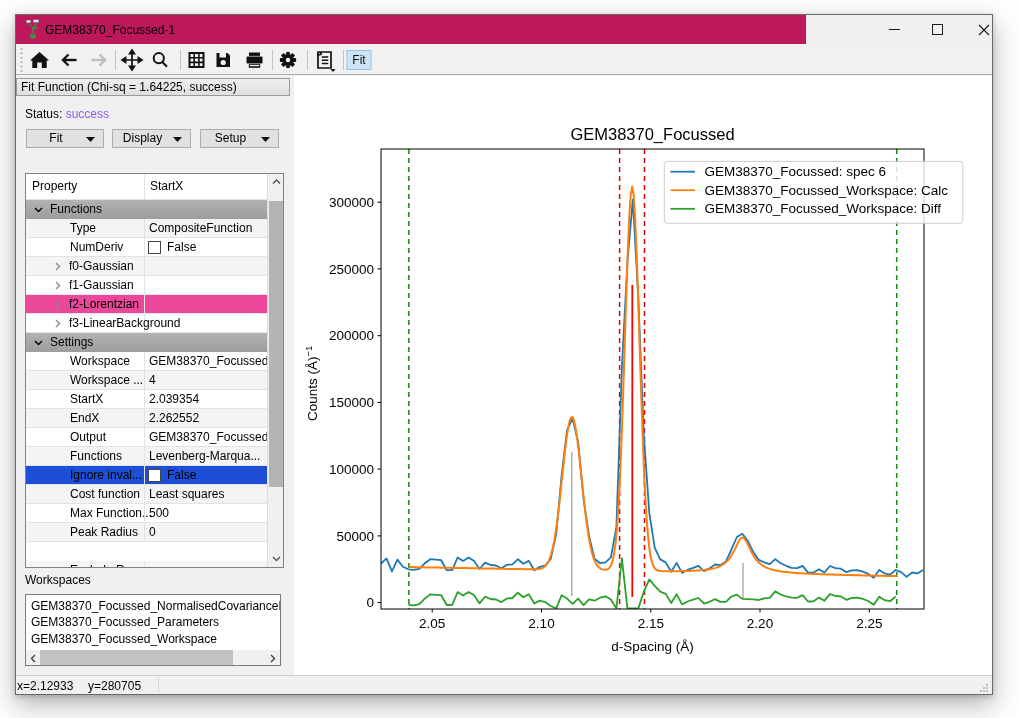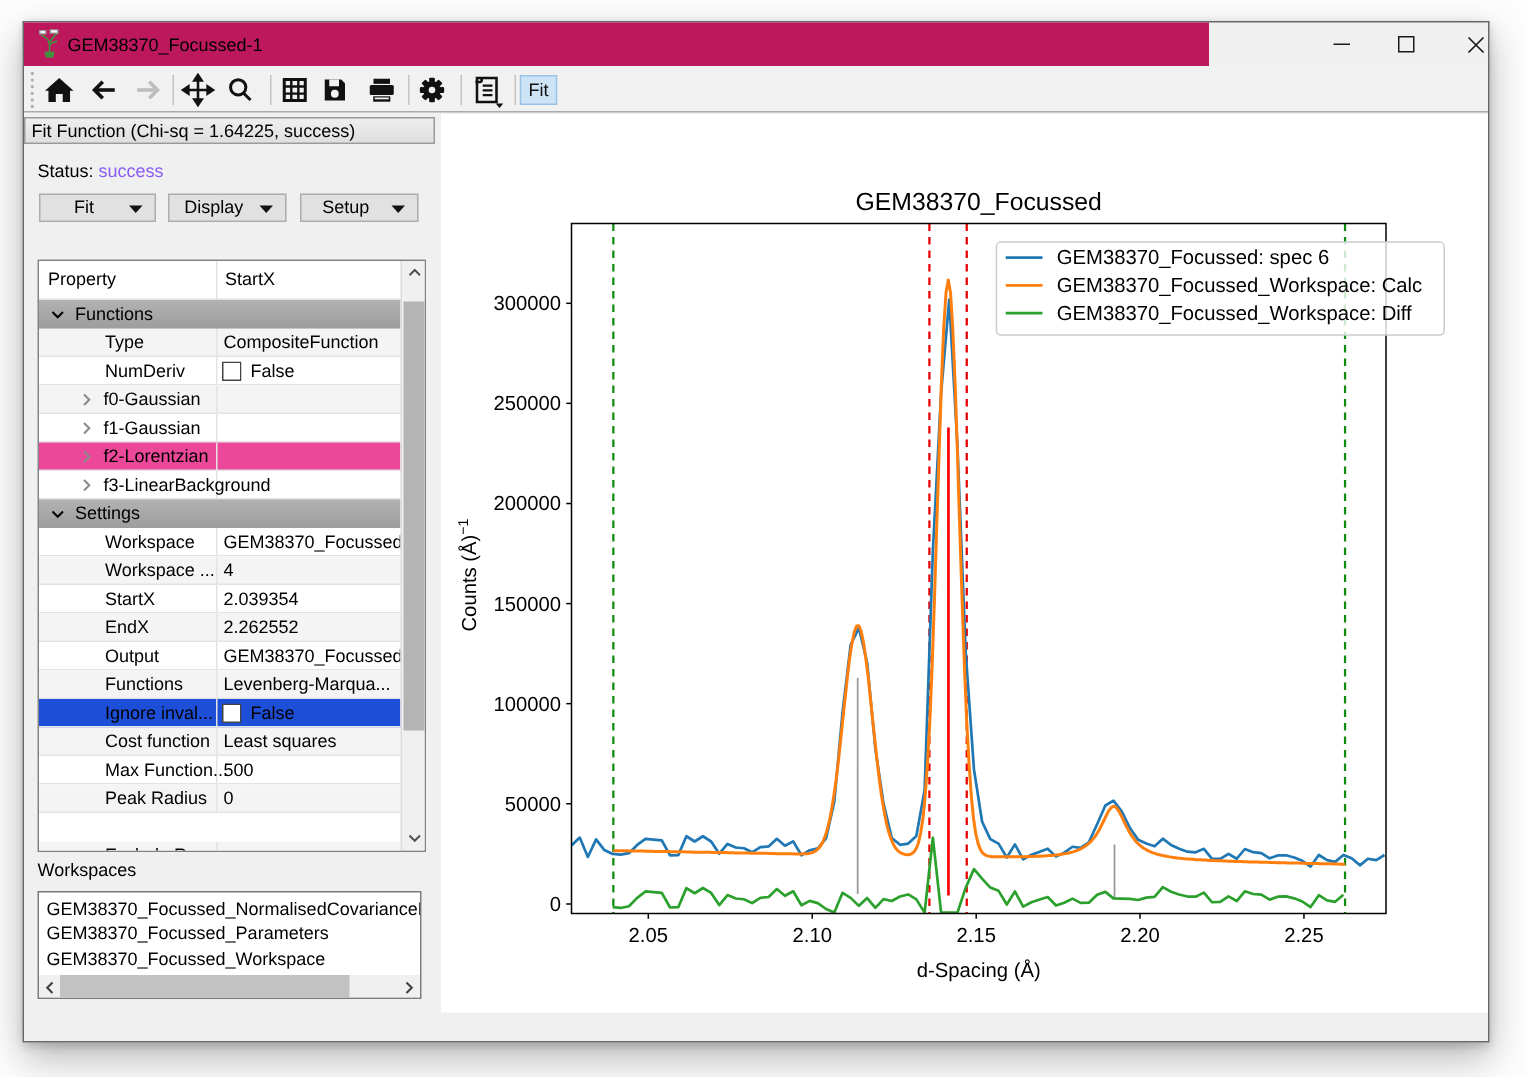--- a/index.html
+++ b/index.html
@@ -333,12 +333,27 @@
      <div class="abs" style="left:14px;top:0;width:193px;height:15px;background:#c2c2c2"></div>
      <svg class="abs" style="left:4px;top:3.5px" width="6" height="9">
           <path d="M5 1 L1.5 4.5 L5 8" stroke="#404040" stroke-width="1.4" fill="none"></path>
         </svg>
      <svg class="abs" style="left:244px;top:3.5px" width="6" height="9">
           <path d="M1 1 L4.5 4.5 L1 8" stroke="#404040" stroke-width="1.4" fill="none"></path>
         </svg>
    </div>
  </div>
 
+ <div class="abs" style="left:0;top:660px;width:976px;height:19px;background:#f0f0f0;border-top:1px solid #cfcfcf;box-sizing:border-box">
+   <div class="abs" style="left:1px;top:3px;font-size:12px;color:#000">x=2.12933</div>
+   <div class="abs" style="left:72px;top:3px;font-size:12px;color:#000">y=280705</div>
+   <div class="abs" style="left:142px;top:2px;width:1px;height:14px;background:#d8d8d8"></div>
+   <svg class="abs" style="left:964px;top:8px" width="9" height="9">
+     <g fill="#c0c0c0">
+          <rect x="6" y="0" width="2" height="2"></rect>
+          <rect x="3" y="3" width="2" height="2"></rect>
+          <rect x="6" y="3" width="2" height="2"></rect>
+          <rect x="0" y="6" width="2" height="2"></rect>
+          <rect x="3" y="6" width="2" height="2"></rect>
+          <rect x="6" y="6" width="2" height="2"></rect>
+        </g>
+   </svg>
+ </div>
 </div>
 </body></html>

